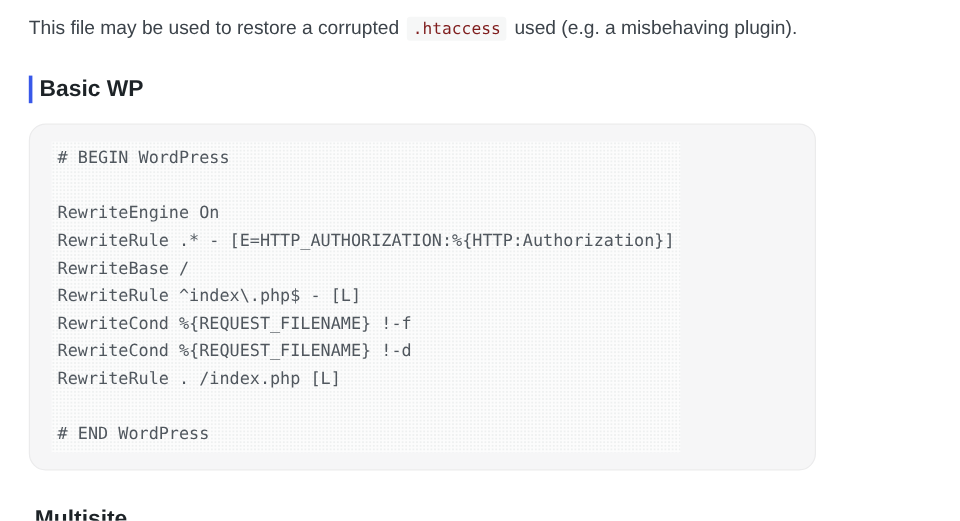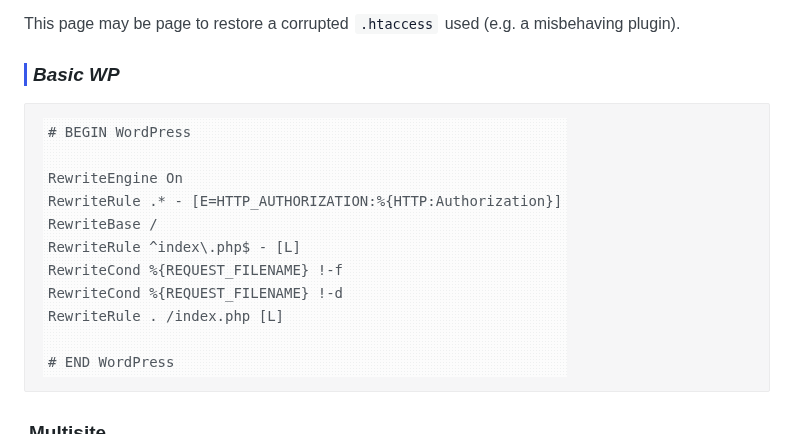--- a/index.html
+++ b/index.html
@@ -18,21 +18,21 @@
   }
   .intro {
     margin: 0;
     font-size: 16px;
     line-height: 22px;
     color: #3c434a;
   }
   .inline-code {
     font-family: "DejaVu Sans Mono", "Liberation Mono", monospace;
     font-size: 13.5px;
-    color: #0f172a;
+    color: #7f1d1d;
     background: #f6f7f7;
     padding: 2px 5px;
     border-radius: 3px;
     margin: 0 2px;
   }
   .section-heading {
     font-size: 19px;
     font-weight: 700;
     color: #1d2327;
     line-height: 23px;
@@ -41,25 +41,25 @@
   .section-heading.accent {
     border-left: 3px solid #3858e9;
     padding-left: 6px;
   }
   .section-heading.plain {
     padding-left: 5px;
     margin-top: 29px;
   }
   .code-block {
     margin: 17px 0 0 0;
-    width: 746px;
+    width: 656px;
     box-sizing: border-box;
     background: #f6f6f7;
     border: 1px solid #ebebec;
-    border-radius: 2px;
+    border-radius: 14px;
     padding: 14px 18px;
     overflow: hidden;
   }
   .code-block code {
     display: inline-block;
     font-family: "DejaVu Sans Mono", "Liberation Mono", monospace;
     font-size: 14px;
     line-height: 23px;
     color: #50575e;
     padding: 3px 5px;
@@ -67,23 +67,23 @@
     background-color: #fcfcfc;
     background-image: radial-gradient(#eef0f0 0.8px, rgba(0,0,0,0) 0.8px);
     background-size: 3px 3px;
   }
 </style>
 </head>
 <body>
 
 <main class="page">
 
-  <p class="intro"><span>This page may be page to restore a corrupted </span><code class="inline-code">.htaccess</code><span> used (e.g. a misbehaving plugin).</span></p>
+  <p class="intro"><span>This file may be used to restore a corrupted </span><code class="inline-code">.htaccess</code><span> used (e.g. a misbehaving plugin).</span></p>
 
-  <h2 class="section-heading accent" style="border-left-color: rgb(56, 88, 233); font-style: italic;">Basic WP</h2>
+  <h2 class="section-heading accent" style="border-left-color: rgb(56, 88, 233);">Basic WP</h2>
 
   <pre class="code-block"><code># BEGIN WordPress
 
 RewriteEngine On
 RewriteRule .* - [E=HTTP_AUTHORIZATION:%{HTTP:Authorization}]
 RewriteBase /
 RewriteRule ^index\.php$ - [L]
 RewriteCond %{REQUEST_FILENAME} !-f
 RewriteCond %{REQUEST_FILENAME} !-d
 RewriteRule . /index.php [L]

